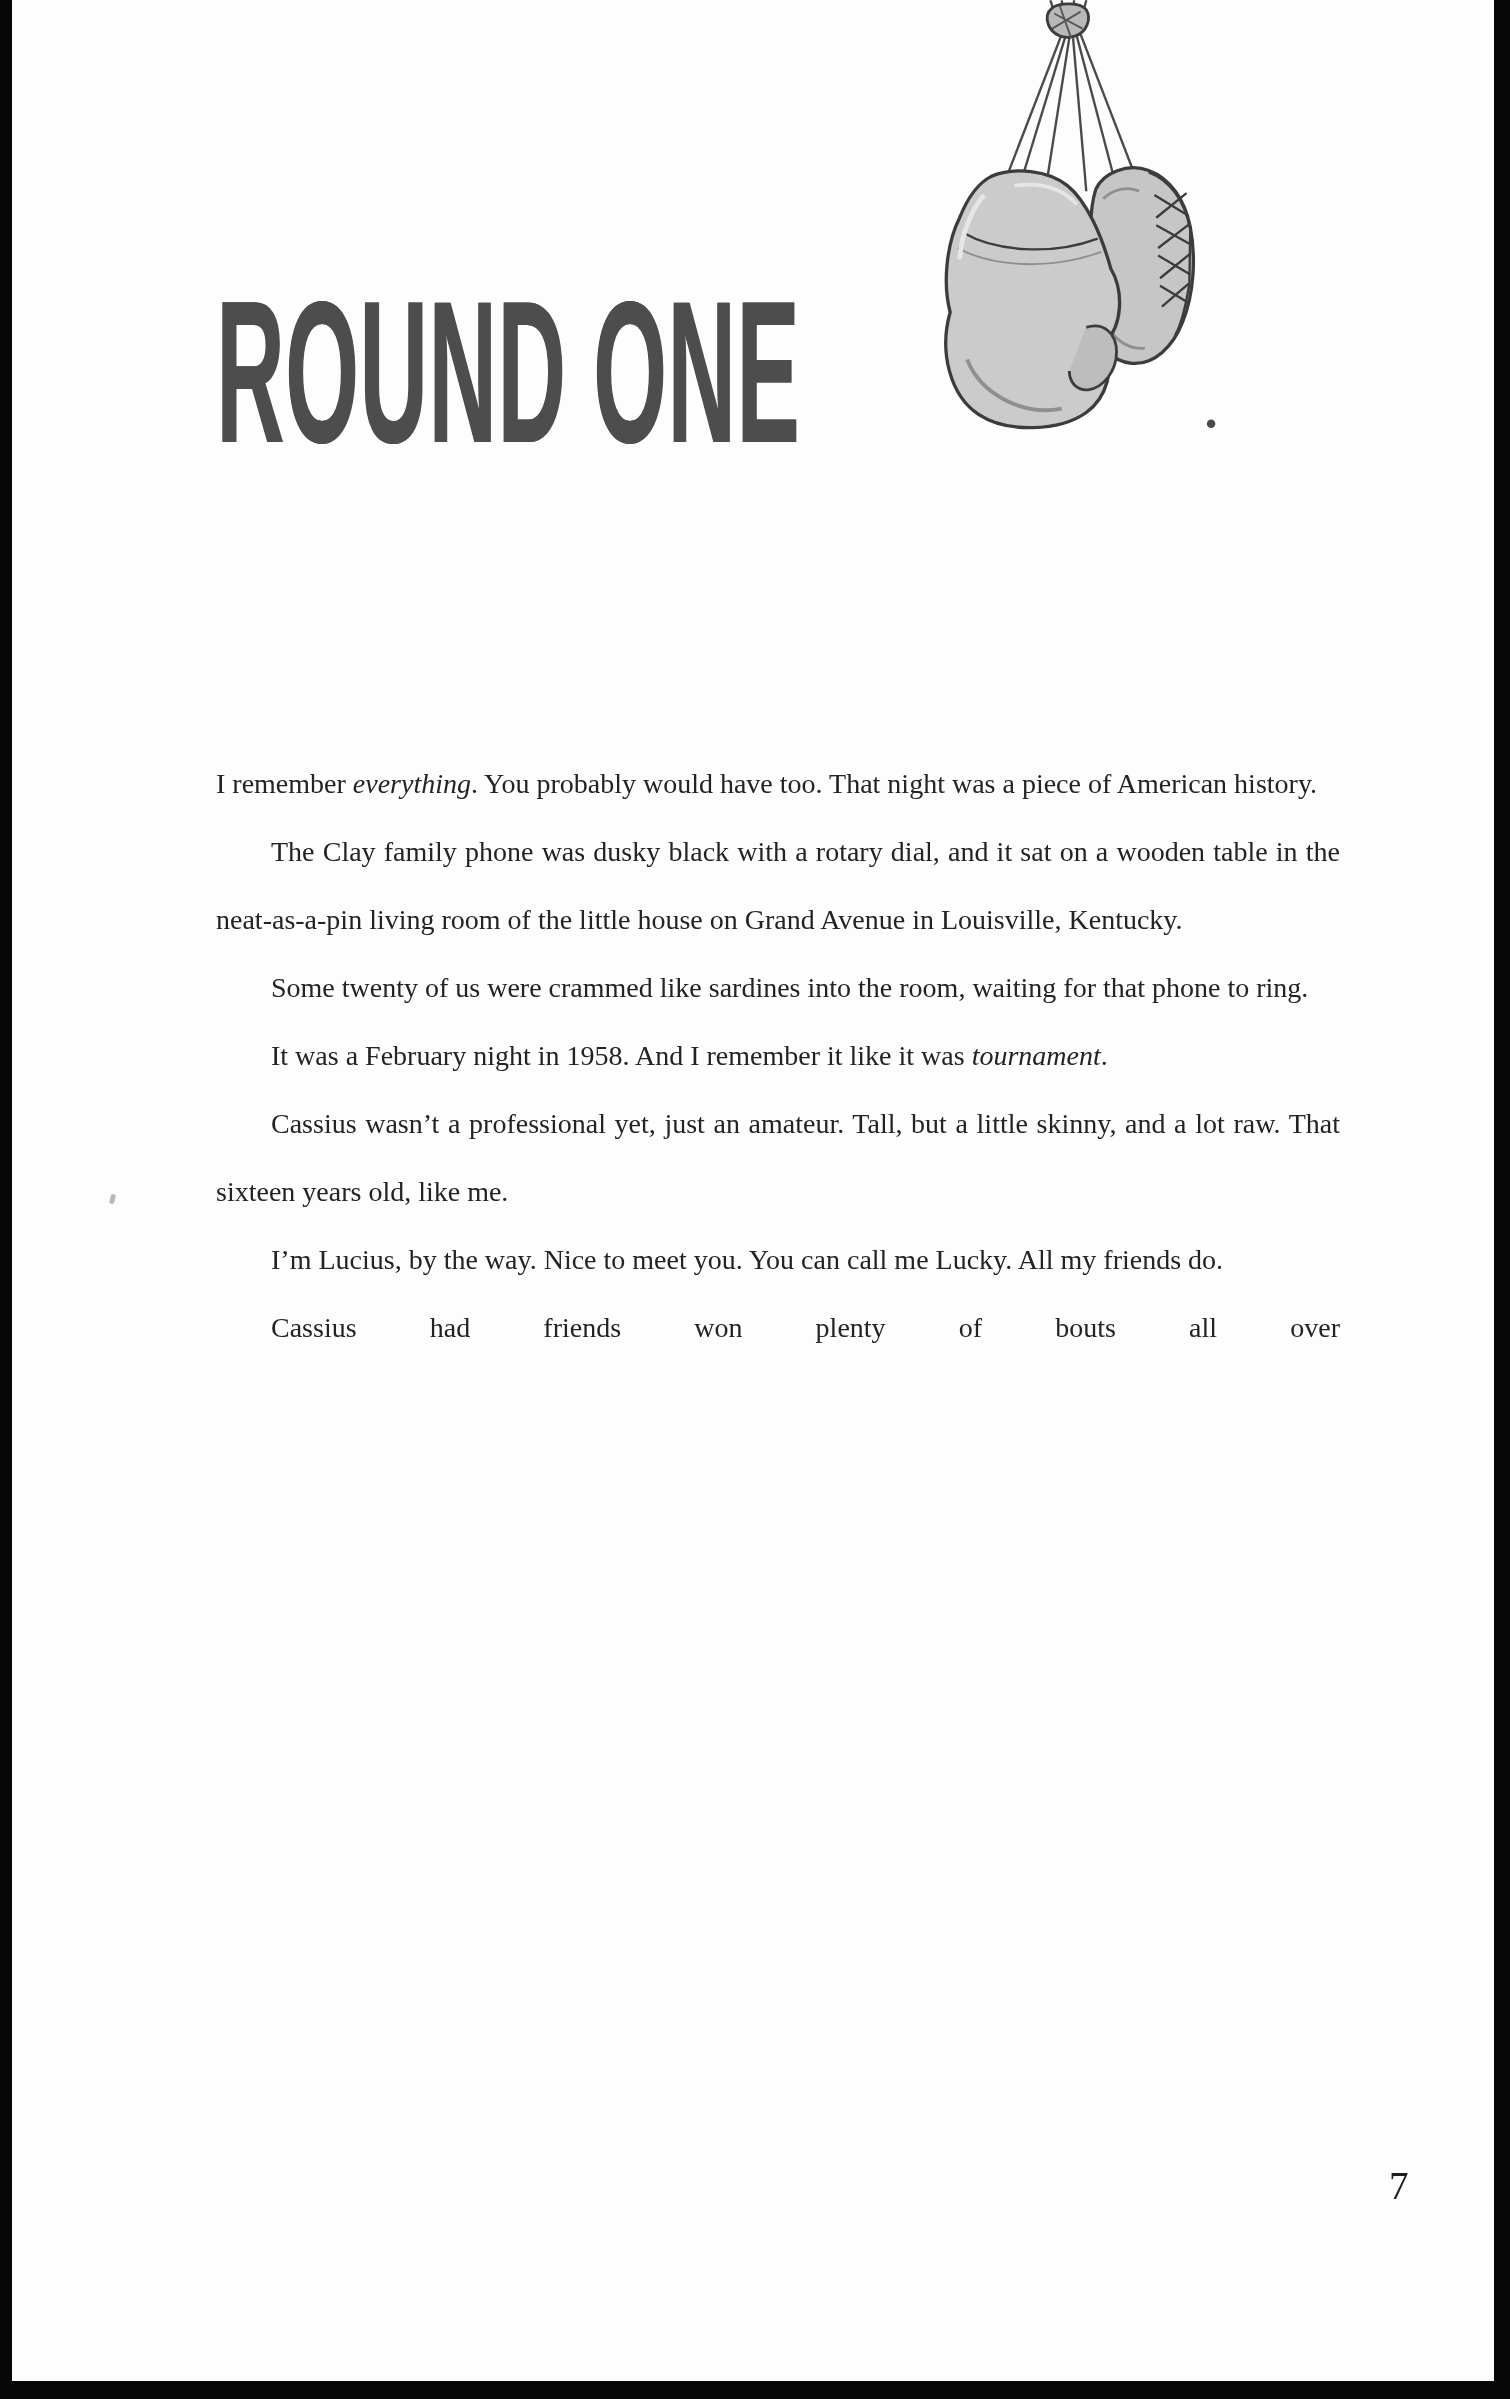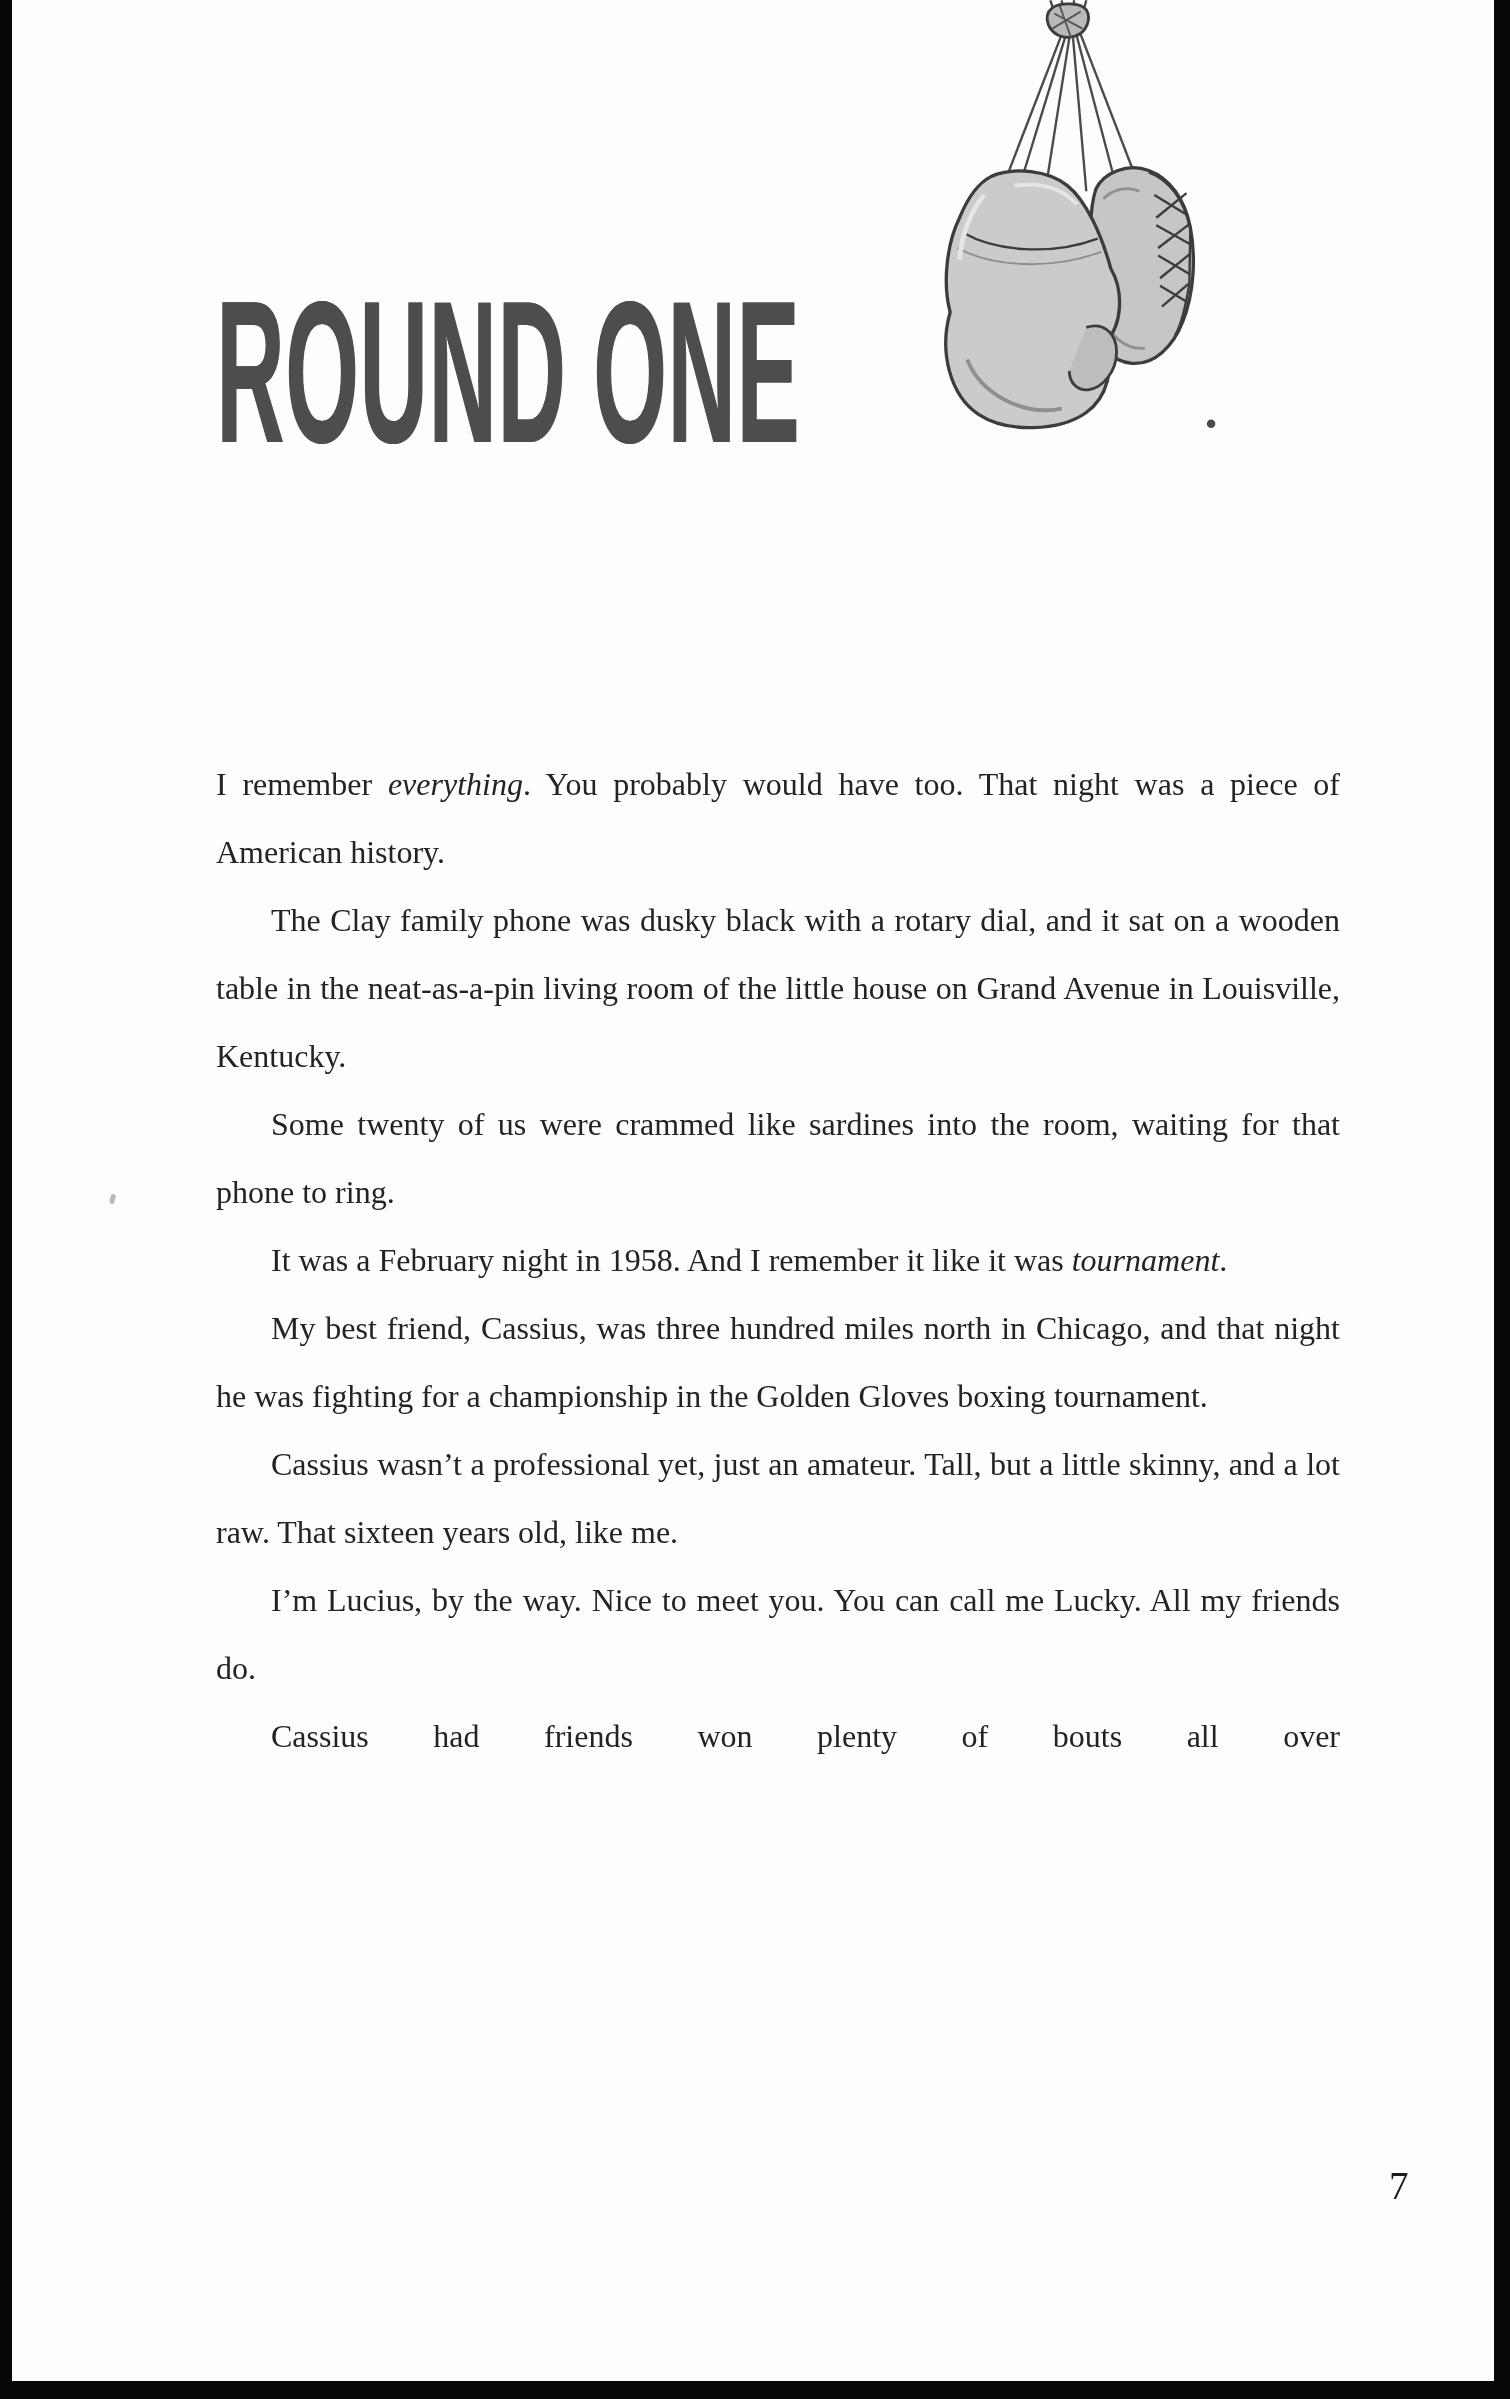--- a/index.html
+++ b/index.html
@@ -37,21 +37,21 @@
     top: 0;
     width: 329px;
     height: 530px;
   }
 
   .body-text {
     position: absolute;
     left: 216px;
     top: 750px;
     width: 1124px;
-    font-size: 32px;
+    font-size: 28px;
     line-height: 68px;
     color: #232323;
     text-align: justify;
   }
   .para { margin: 0; }
   .para.indent { text-indent: 55px; }
   .para.justify-last { text-align-last: justify; }
   .para em { font-style: italic; }
 
   .page-number {
@@ -131,20 +131,19 @@
   </svg>
 </div>
 
 <div class="speck"></div>
 
 <div class="body-text">
     <p class="para"><span>I remember </span><em>everything</em><span>. You probably would have too. That night was a piece of American history.</span></p>
     <p class="para indent"><span>The Clay family phone was dusky black with a rotary dial, and it sat on a wooden table in the neat-as-a-pin living room of the little house on Grand Avenue in Louisville, Kentucky.</span></p>
     <p class="para indent"><span>Some twenty of us were crammed like sardines into the room, waiting for that phone to ring.</span></p>
     <p class="para indent"><span>It was a February night in 1958. And I remember it like it was </span><em>tournament</em><span>.</span></p>
-    <p class="para indent"><span>My best friend, Cassius, was three hundred miles north in Chicago, and that night he was fighting for a championship in the Golden Gloves boxing tournament.</span></p>
     <p class="para indent"><span>Cassius wasn’t a professional yet, just an amateur. Tall, but a little skinny, and a lot raw. That sixteen years old, like me.</span></p>
     <p class="para indent"><span>I’m Lucius, by the way. Nice to meet you. You can call me Lucky. All my friends do.</span></p>
     <p class="para indent justify-last"><span>Cassius had friends won plenty of bouts all over</span></p>
   </div>
 
 <div class="page-number">7</div>
 
 
 </body></html>

